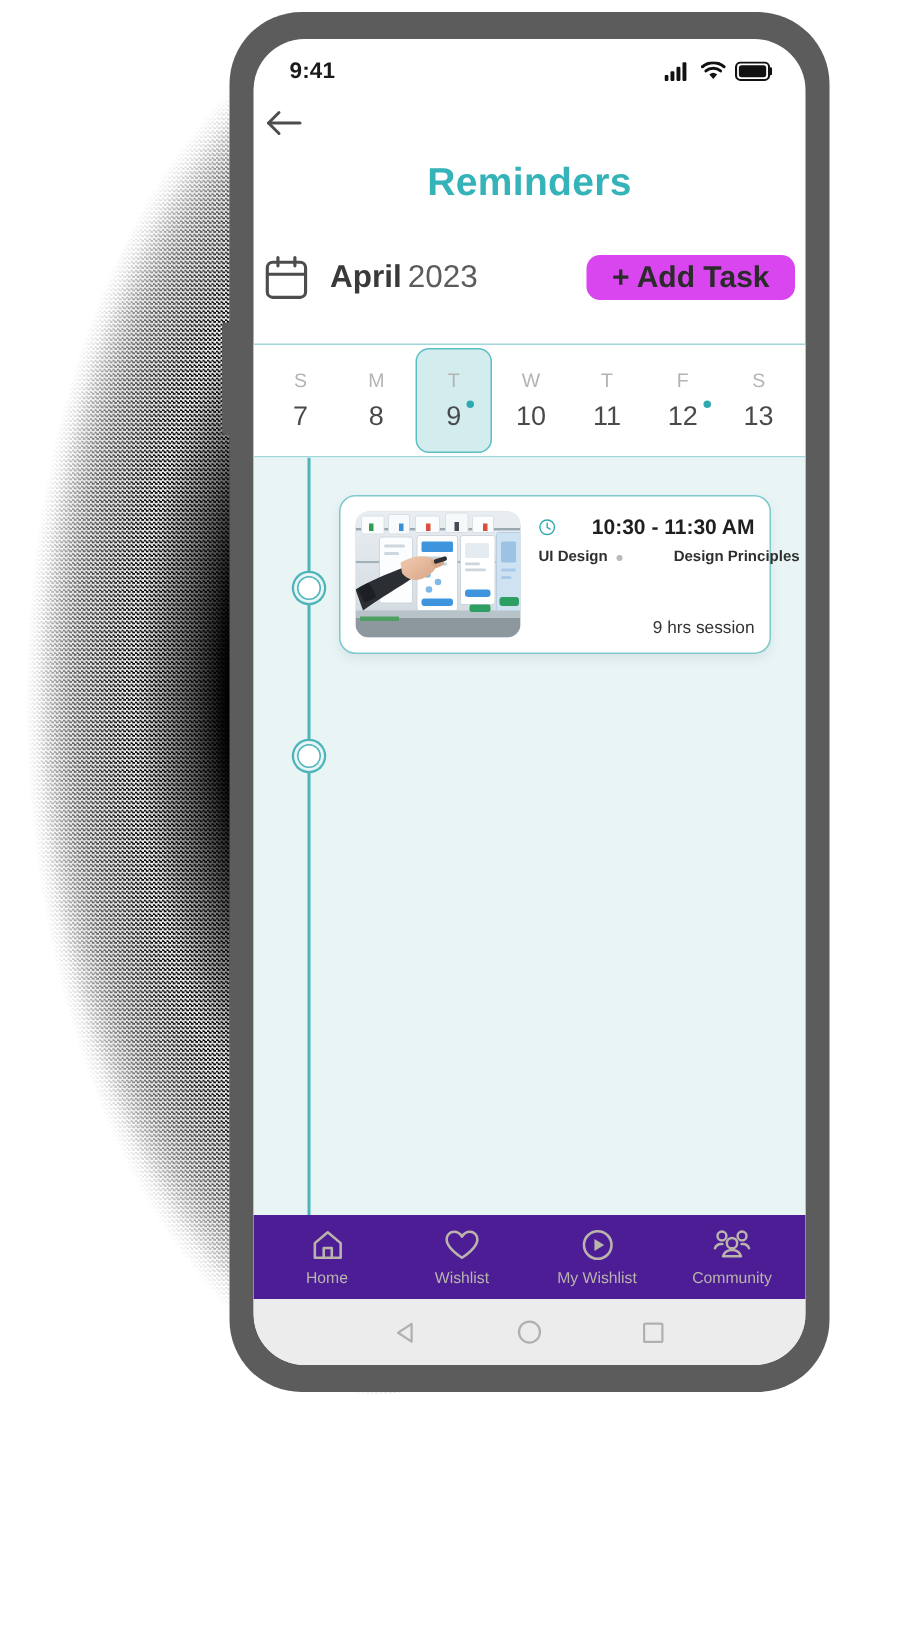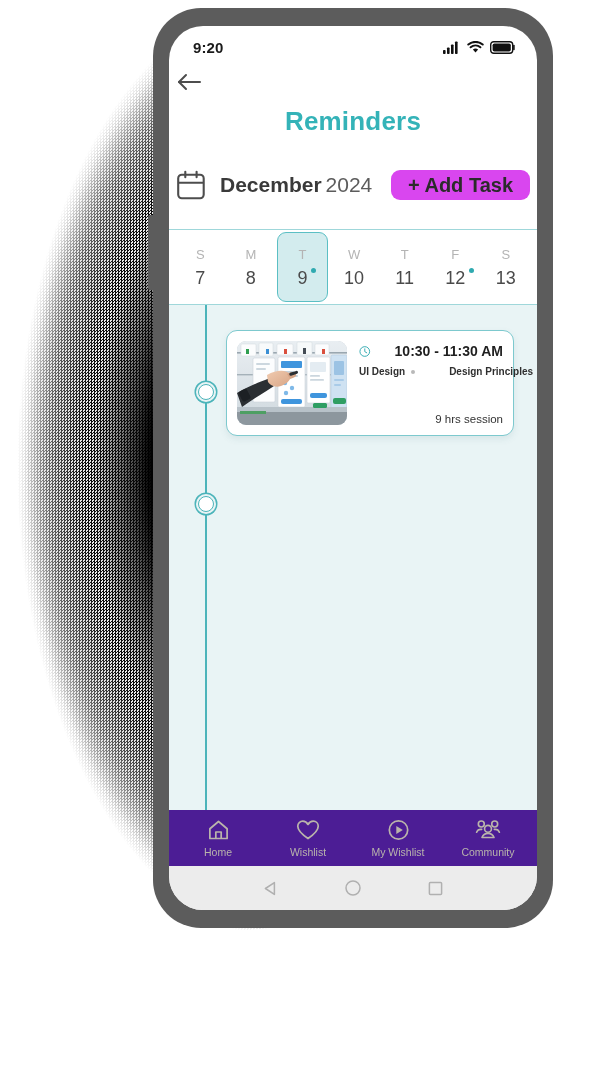--- a/index.html
+++ b/index.html
@@ -351,21 +351,21 @@
 
 <div class="shadow-blob"></div>
 <div class="shadow-grain"></div>
 
 <div class="phone-frame">
   <div class="side-button"></div>
 
   <div class="phone-screen">
 
     <div class="status-bar">
-      <div class="status-time">9:20</div>
+      <div class="status-time">9:41</div>
       <div class="status-icons">
         <svg width="18" height="13" viewBox="0 0 18 13">
           <rect x="0" y="9" width="2.6" height="4" rx="0.8" fill="#111"></rect>
           <rect x="4" y="6.5" width="2.6" height="6.5" rx="0.8" fill="#111"></rect>
           <rect x="8" y="3.5" width="2.6" height="9.5" rx="0.8" fill="#111"></rect>
           <rect x="12" y="0.5" width="2.6" height="12.5" rx="0.8" fill="#111"></rect>
         </svg>
         <svg width="17" height="13" viewBox="0 0 17 13">
           <path d="M8.5 11.6 L5.9 8.6 A4.1 4.1 0 0 1 11.1 8.6 Z" fill="#111"></path>
           <path d="M3.6 6.3 A7.6 7.6 0 0 1 13.4 6.3" stroke="#111" stroke-width="2" fill="none" stroke-linecap="round"></path>
@@ -390,21 +390,21 @@
       <div class="page-title">Reminders</div>
 
       <div class="month-row">
         <svg class="cal-icon" width="30" height="31" viewBox="0 0 30 31">
           <rect x="2.2" y="4.8" width="25.5" height="23.4" rx="3.6" fill="none" stroke="#4d4d4d" stroke-width="2.1"></rect>
           <path d="M2.2 12.8 H27.7" stroke="#4d4d4d" stroke-width="2.1"></path>
           <path d="M9.3 1.7 V7.2" stroke="#4d4d4d" stroke-width="2.1" stroke-linecap="round"></path>
           <path d="M20.6 1.7 V7.2" stroke="#4d4d4d" stroke-width="2.1" stroke-linecap="round"></path>
         </svg>
         <div class="month-text">
-          <span class="month-name">December</span><span class="month-year">2024</span>
+          <span class="month-name">April</span><span class="month-year">2023</span>
         </div>
         <button class="add-task-btn">+ Add Task</button>
       </div>
     </div>
 
     <div class="week-strip">
       <div class="day-cell">
         <span class="day-letter">S</span>
         <span class="day-num-wrap">
           <span class="day-num">7</span>

